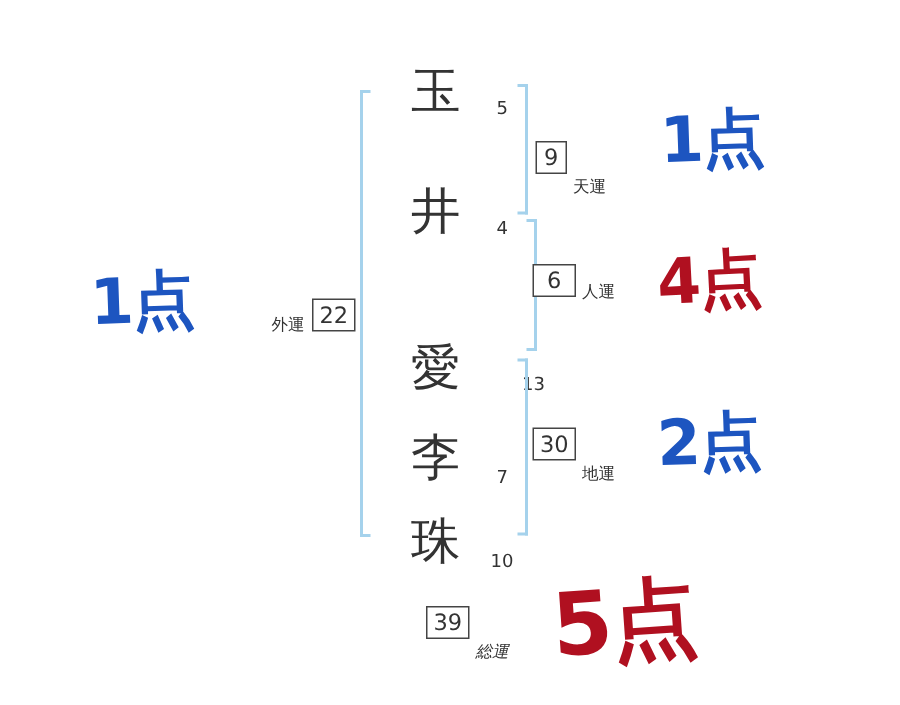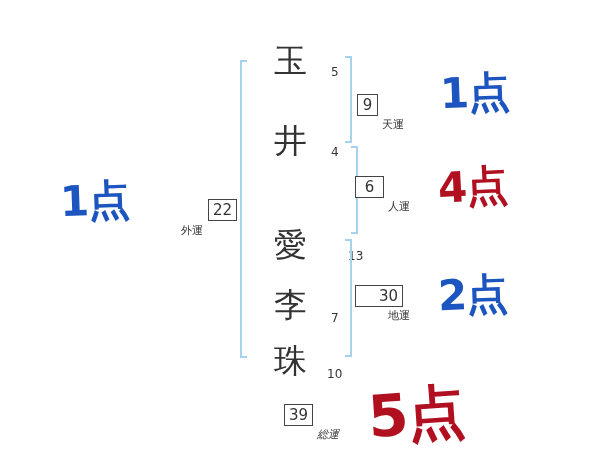--- a/index.html
+++ b/index.html
@@ -96,28 +96,28 @@
   <div class="bracket left-side" style="left:240px; top:60px;  height:298px;"></div>
   <div class="bracket right-side" style="left:345px; top:56px;  height:87px;"></div>
   <div class="bracket right-side" style="left:351px; top:146px; height:88px;"></div>
   <div class="bracket right-side" style="left:345px; top:239px; height:118px;"></div>
 
   <div class="numbox w1" style="left:357px; top:94px;">9</div>
   <div class="boxlabel" style="left:382px; top:100px;">天運</div>
   <div class="score blue sz-m r-2" style="left:440px; top:72px;">1点</div>
 
   <div class="numbox w2" style="left:355px; top:176px;">6</div>
-  <div class="boxlabel" style="left:388px; top:182px;">人運</div>
+  <div class="boxlabel" style="left:388px; top:170px;">人運</div>
   <div class="score red sz-m r-3" style="left:438px; top:166px;">4点</div>
 
-  <div class="numbox w2" style="left:355px; top:285px;padding-left:19px;">30</div>
+  <div class="numbox w2" style="left:355px; top:285px;">30</div>
   <div class="boxlabel" style="left:388px; top:291px;">地運</div>
   <div class="score blue sz-m r-2" style="left:438px; top:274px;">2点</div>
 
-  <div class="boxlabel" style="left:181px; top:206px;">外運</div>
+  <div class="boxlabel" style="left:181px; top:192px;">外運</div>
   <div class="numbox w2" style="left:208px; top:199px;">22</div>
   <div class="score blue sz-m r-2" style="left:60px; top:180px;">1点</div>
 
   <div class="numbox w2" style="left:284px; top:404px;">39</div>
   <div class="boxlabel" style="left:317px; top:410px;font-style:italic;">総運</div>
   <div class="score red sz-l r-4" style="left:368px; top:385px;">5点</div>
 
 </div>
 
 </body></html>

